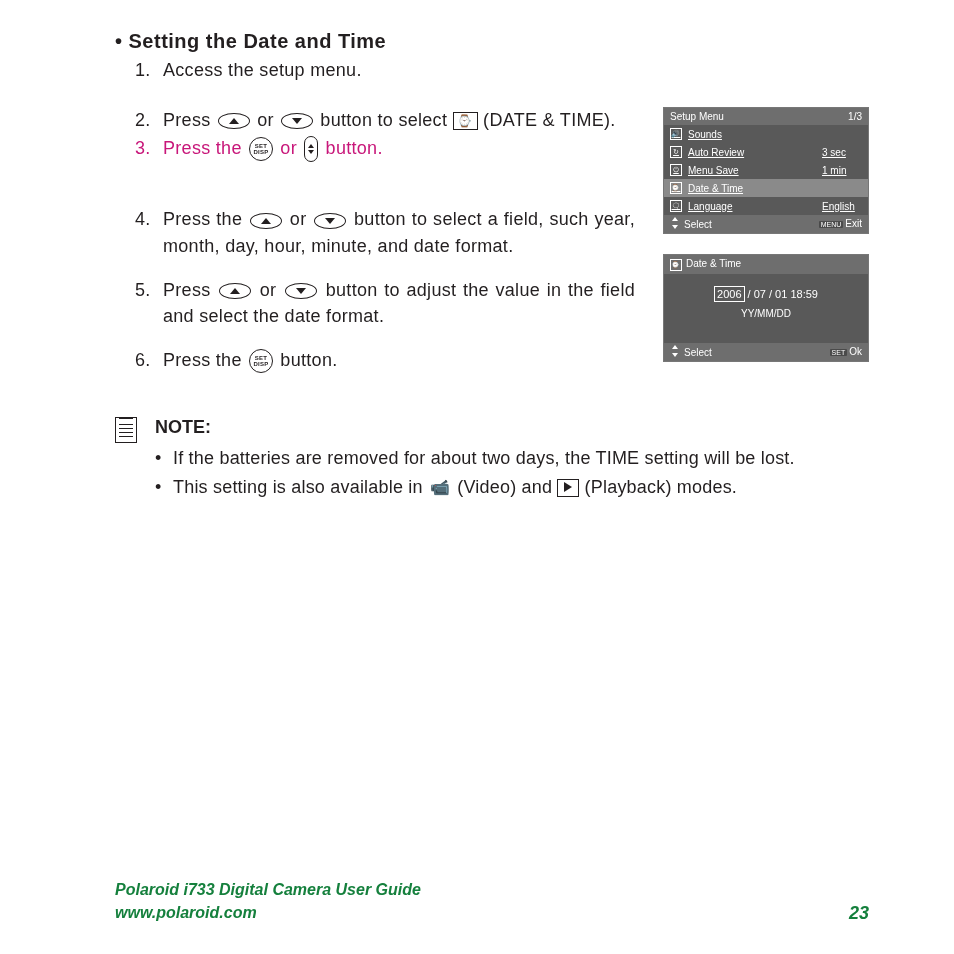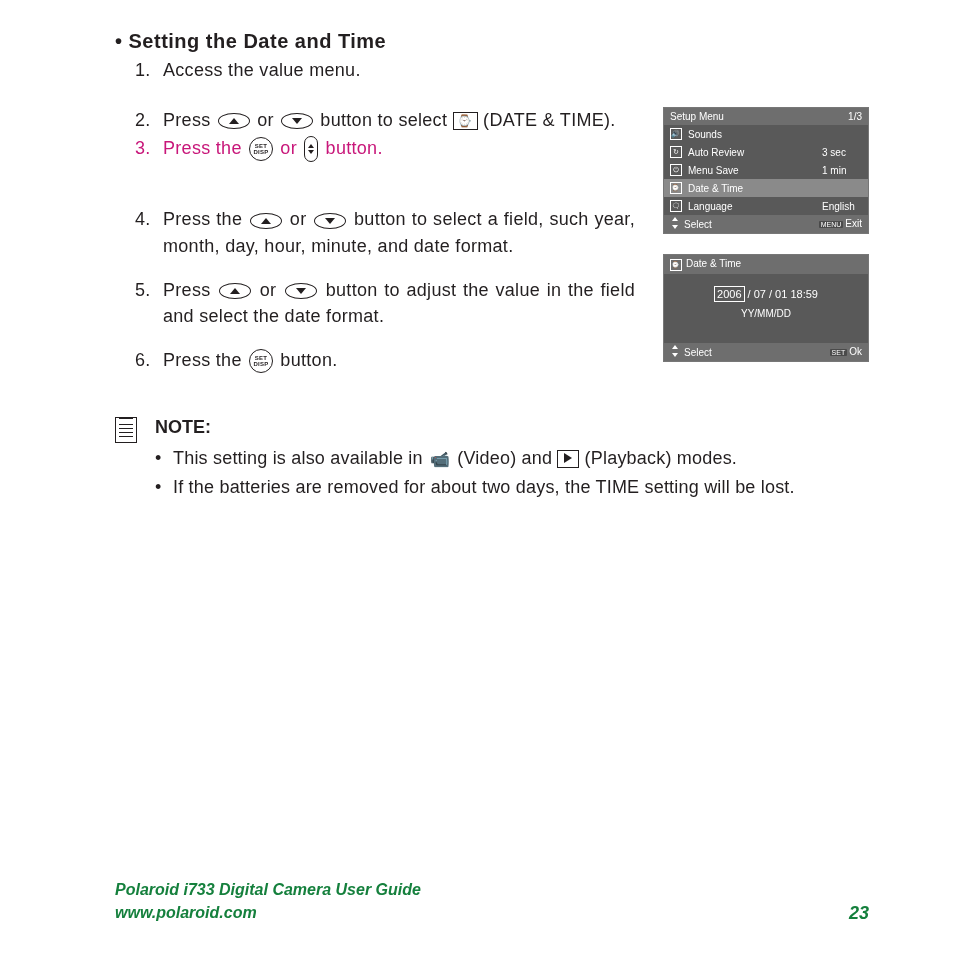--- a/index.html
+++ b/index.html
@@ -169,21 +169,21 @@
     font-family: Arial, sans-serif;
     margin-bottom: 20px;
   }
   .lcd .titlebar, .lcd .footerbar {
     background: #6e6e6e;
     display: flex;
     justify-content: space-between;
     padding: 3px 6px;
     font-size: 10px;
   }
-  .lcd .body { padding: 0; }
+  .lcd .body { padding: 0; text-decoration: underline; }
   .lcd .row {
     display: flex;
     align-items: center;
     padding: 3px 6px;
     gap: 6px;
   }
   .lcd .row .ic {
     width: 12px; height: 12px;
     border: 1px solid #fff;
     display: inline-block;
@@ -272,21 +272,21 @@
 </head>
 <body>
 
 <div class="heading">
   <span class="bullet">•</span><span>Setting the Date and Time</span>
 </div>
 
 <ol class="steps">
   <li class="tight">
     <span class="num">1.</span>
-    <span>Access the value menu.</span>
+    <span>Access the setup menu.</span>
   </li>
   <li style="margin-top:24px">
     <span class="num">2.</span>
     <span>Press </span>
     <span class="inline-icon oval-btn up"></span>
     <span> or </span>
     <span class="inline-icon oval-btn down"></span>
     <span> button to select </span>
     <span class="box-icon">⌚</span>
     <span> (DATE &amp; TIME).</span>
@@ -329,28 +329,28 @@
       <span>DISP</span>
     </span>
     <span> button.</span>
   </li>
 </ol>
 
 <div class="note-section">
   <div class="note-icon"></div>
   <div class="note-title">NOTE:</div>
   <ul class="note-list">
+    <li><span>If the batteries are removed for about two days, the TIME setting will be lost.</span></li>
     <li>
       <span>This setting is also available in </span>
       <span class="inline-icon" style="font-size:16px;">📹</span>
       <span> (Video) and </span>
       <span class="box-icon play"><span class="play-tri"></span></span>
       <span> (Playback) modes.</span>
     </li>
-    <li><span>If the batteries are removed for about two days, the TIME setting will be lost.</span></li>
   </ul>
 </div>
 
 <div class="screens">
   <div class="lcd">
     <div class="titlebar">
       <span>Setup Menu</span>
       <span>1/3</span>
     </div>
     <div class="body">

